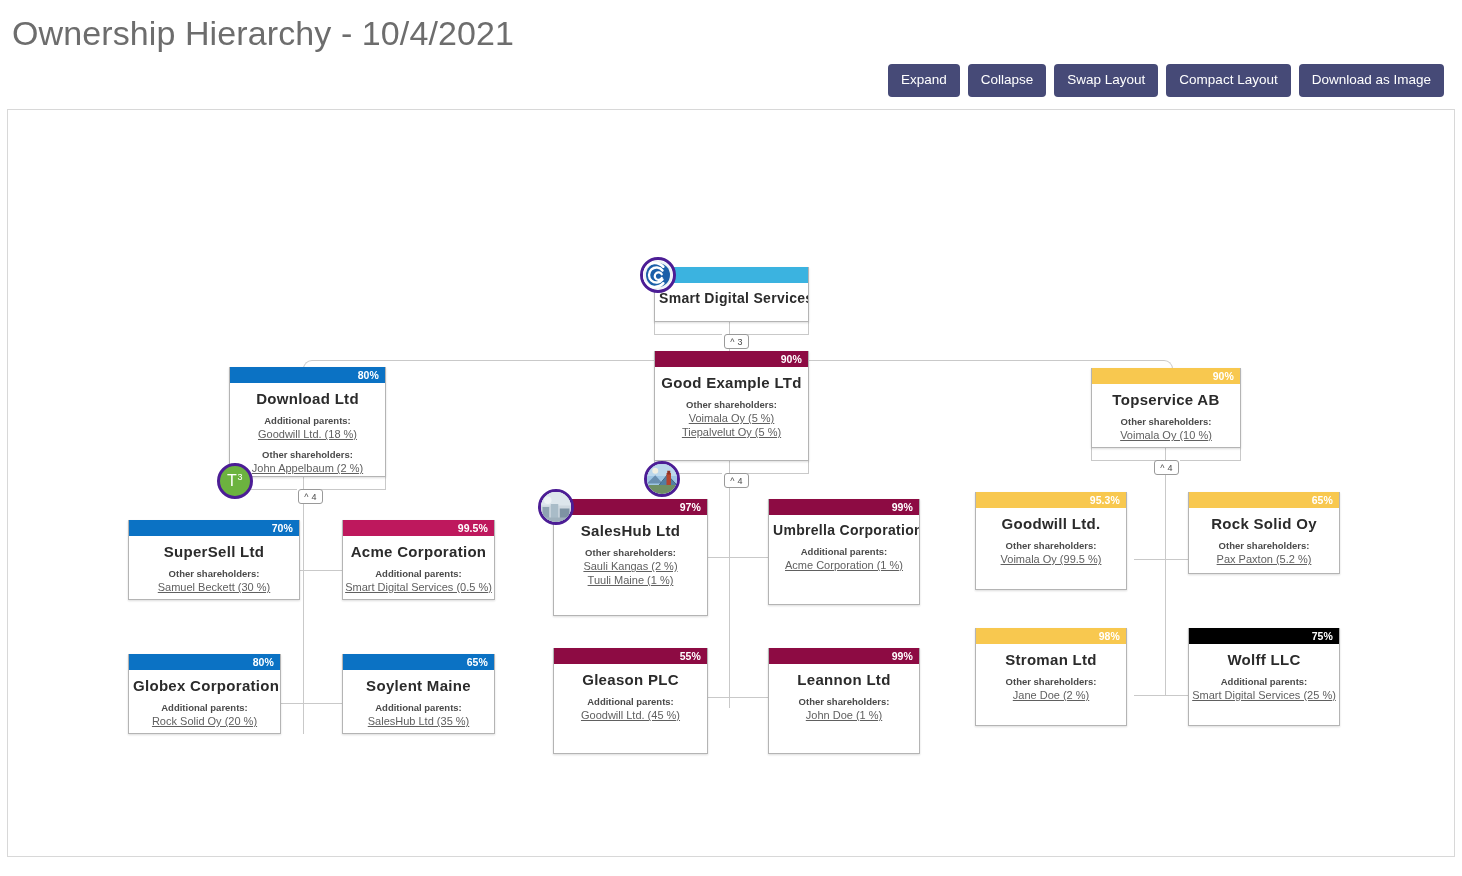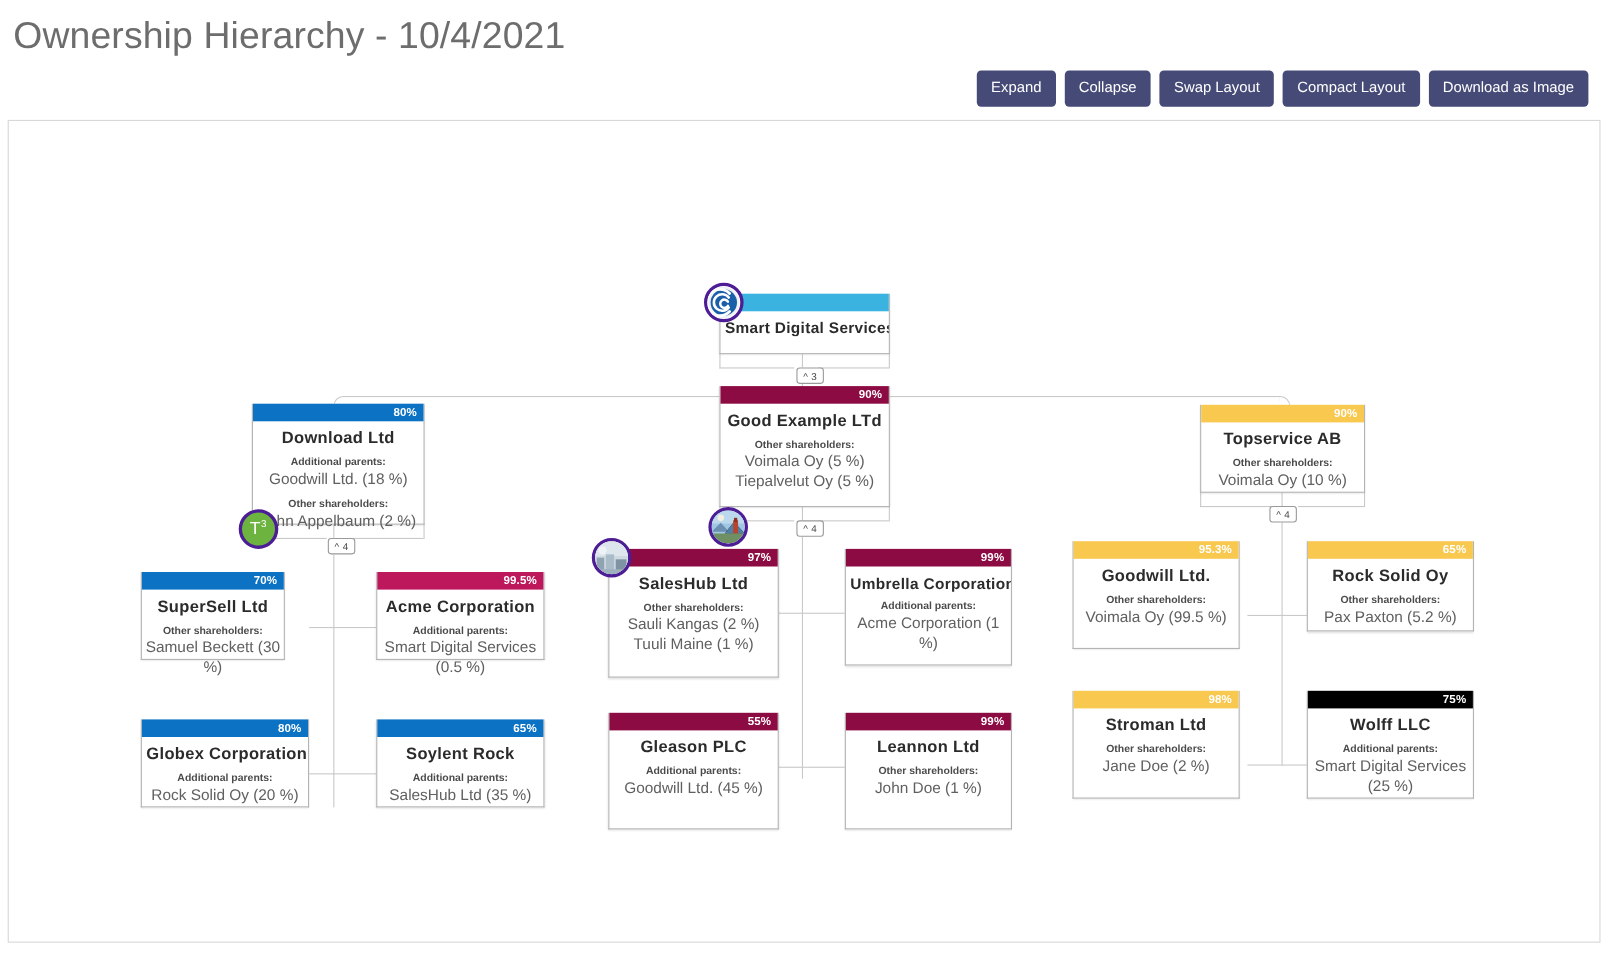--- a/index.html
+++ b/index.html
@@ -70,21 +70,21 @@
   }
   .node-title {
     text-align: center; font-weight: bold; color: #2b2b2b;
     font-size: 15px; letter-spacing: .3px;
     margin-top: 7px; padding: 0 4px;
     white-space: nowrap; overflow: hidden;
   }
   .node-title.sm { font-size: 14px; }
   .blk { margin-top: 8px; text-align: center; line-height: 1.28; }
   .blk-label { font-size: 9.5px; font-weight: bold; color: #4a4a4a; }
-  .blk-row   { font-size: 14px; color: #606060; }
+  .blk-row   { font-size: 11px; color: #606060; text-decoration: underline; }
 
   
   .avatar {
     position: absolute; width: 36px; height: 36px;
     border-radius: 50%; overflow: hidden;
     border: 3px solid #4c1d95;
     display: flex; align-items: center; justify-content: center;
     z-index: 6; background: #fff;
   }
   .avatar.green {
@@ -239,21 +239,21 @@
         <span>90%</span>
       </div>
       <div class="node-title">Topservice AB</div>
       <div class="blk">
         <div class="blk-label">Other shareholders:</div>
         <div class="blk-row">Voimala Oy (10 %)</div>
       </div>
     </div>
     <div class="badge" style="left:1146px; top:350px;">^ 4</div>
 
-    <div class="node" style="left:120px; top:410px; width:131px; height:80px;">
+    <div class="node" style="left:120px; top:410px; width:172px; height:80px;">
       <div class="node-hdr" style="background:#0b72c4;">
         <span>70%</span>
       </div>
       <div class="node-title">SuperSell Ltd</div>
       <div class="blk">
         <div class="blk-label">Other shareholders:</div>
         <div class="blk-row">Samuel Beckett (30 %)</div>
       </div>
     </div>
 
@@ -276,21 +276,21 @@
       <div class="blk">
         <div class="blk-label">Additional parents:</div>
         <div class="blk-row">Rock Solid Oy (20 %)</div>
       </div>
     </div>
 
     <div class="node" style="left:334px; top:544px; width:153px; height:80px;">
       <div class="node-hdr" style="background:#0b72c4;">
         <span>65%</span>
       </div>
-      <div class="node-title">Soylent Rock</div>
+      <div class="node-title">Soylent Maine</div>
       <div class="blk">
         <div class="blk-label">Additional parents:</div>
         <div class="blk-row">SalesHub Ltd (35 %)</div>
       </div>
     </div>
 
     <div class="avatar" style="left:530px; top:379px;">
       <svg class="av-photo" viewBox="0 0 40 40">
         <rect width="40" height="40" fill="#cfd9e0"></rect>
         <rect y="0" width="40" height="18" fill="#dde6ec"></rect>

